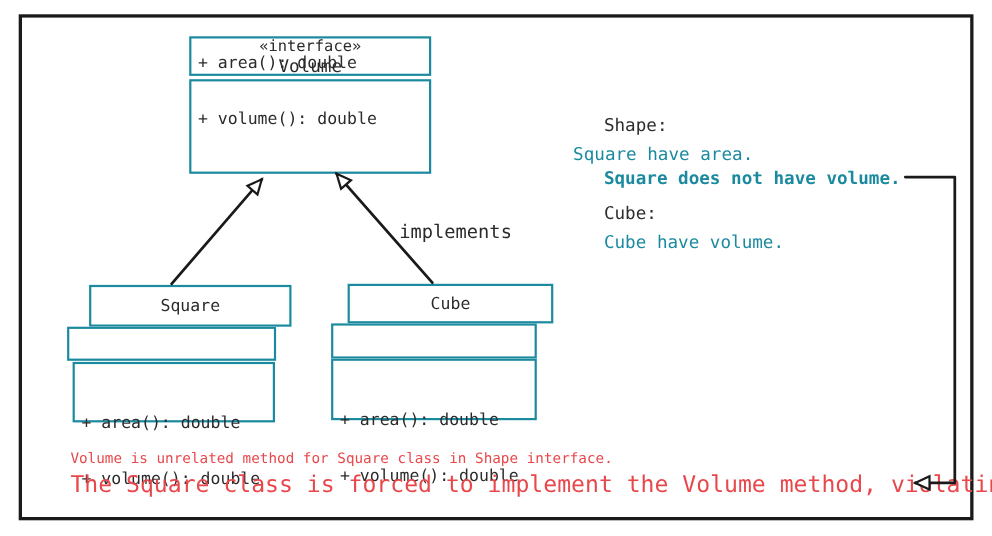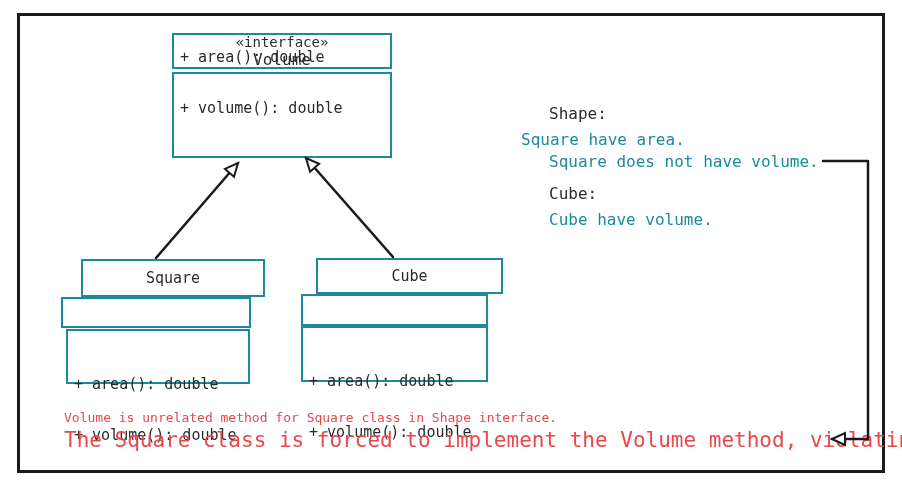--- a/index.html
+++ b/index.html
@@ -74,25 +74,26 @@
     <div class="uml-rect title-comp cls-title" style="left:301px;top:258px;width:187px;height:36px;">Cube</div>
     <div class="uml-rect" style="left:301px;top:294px;width:187px;height:32px;"></div>
     <div class="uml-rect" style="left:301px;top:326px;width:187px;height:56px;">
       <div class="methods cls-methods">
         <div>+ area(): double</div>
         <div>+ volume(): double</div>
       </div>
     </div>
   </div>
 
+  <div class="impl-label">implements</div>
 
   <div>
     <div class="note note-heading" style="left:549px;top:104px;">Shape:</div>
     <div class="note note-teal" style="left:521px;top:130px;">Square have area.</div>
-    <div class="note note-teal" style="left:549px;top:152px;">Square does not have volume.</div>
+    <div class="note note-teal" style="left:549px;top:152px;font-weight:bold;">Square does not have volume.</div>
     <div class="note note-heading" style="left:549px;top:184px;">Cube:</div>
     <div class="note note-teal" style="left:549px;top:210px;">Cube have volume.</div>
   </div>
 
   <div class="violation1">Volume is unrelated method for Square class in Shape interface.</div>
   <div class="violation2">The Square class is forced to implement the Volume method, violating ISP.</div>
 
   <svg class="connector-layer" width="902" height="487" viewBox="0 0 902 487">
     <defs>
       <marker id="hollowTri" viewBox="0 0 18 16" markerWidth="18" markerHeight="16" refX="15" refY="8" orient="auto" markerUnits="userSpaceOnUse">

